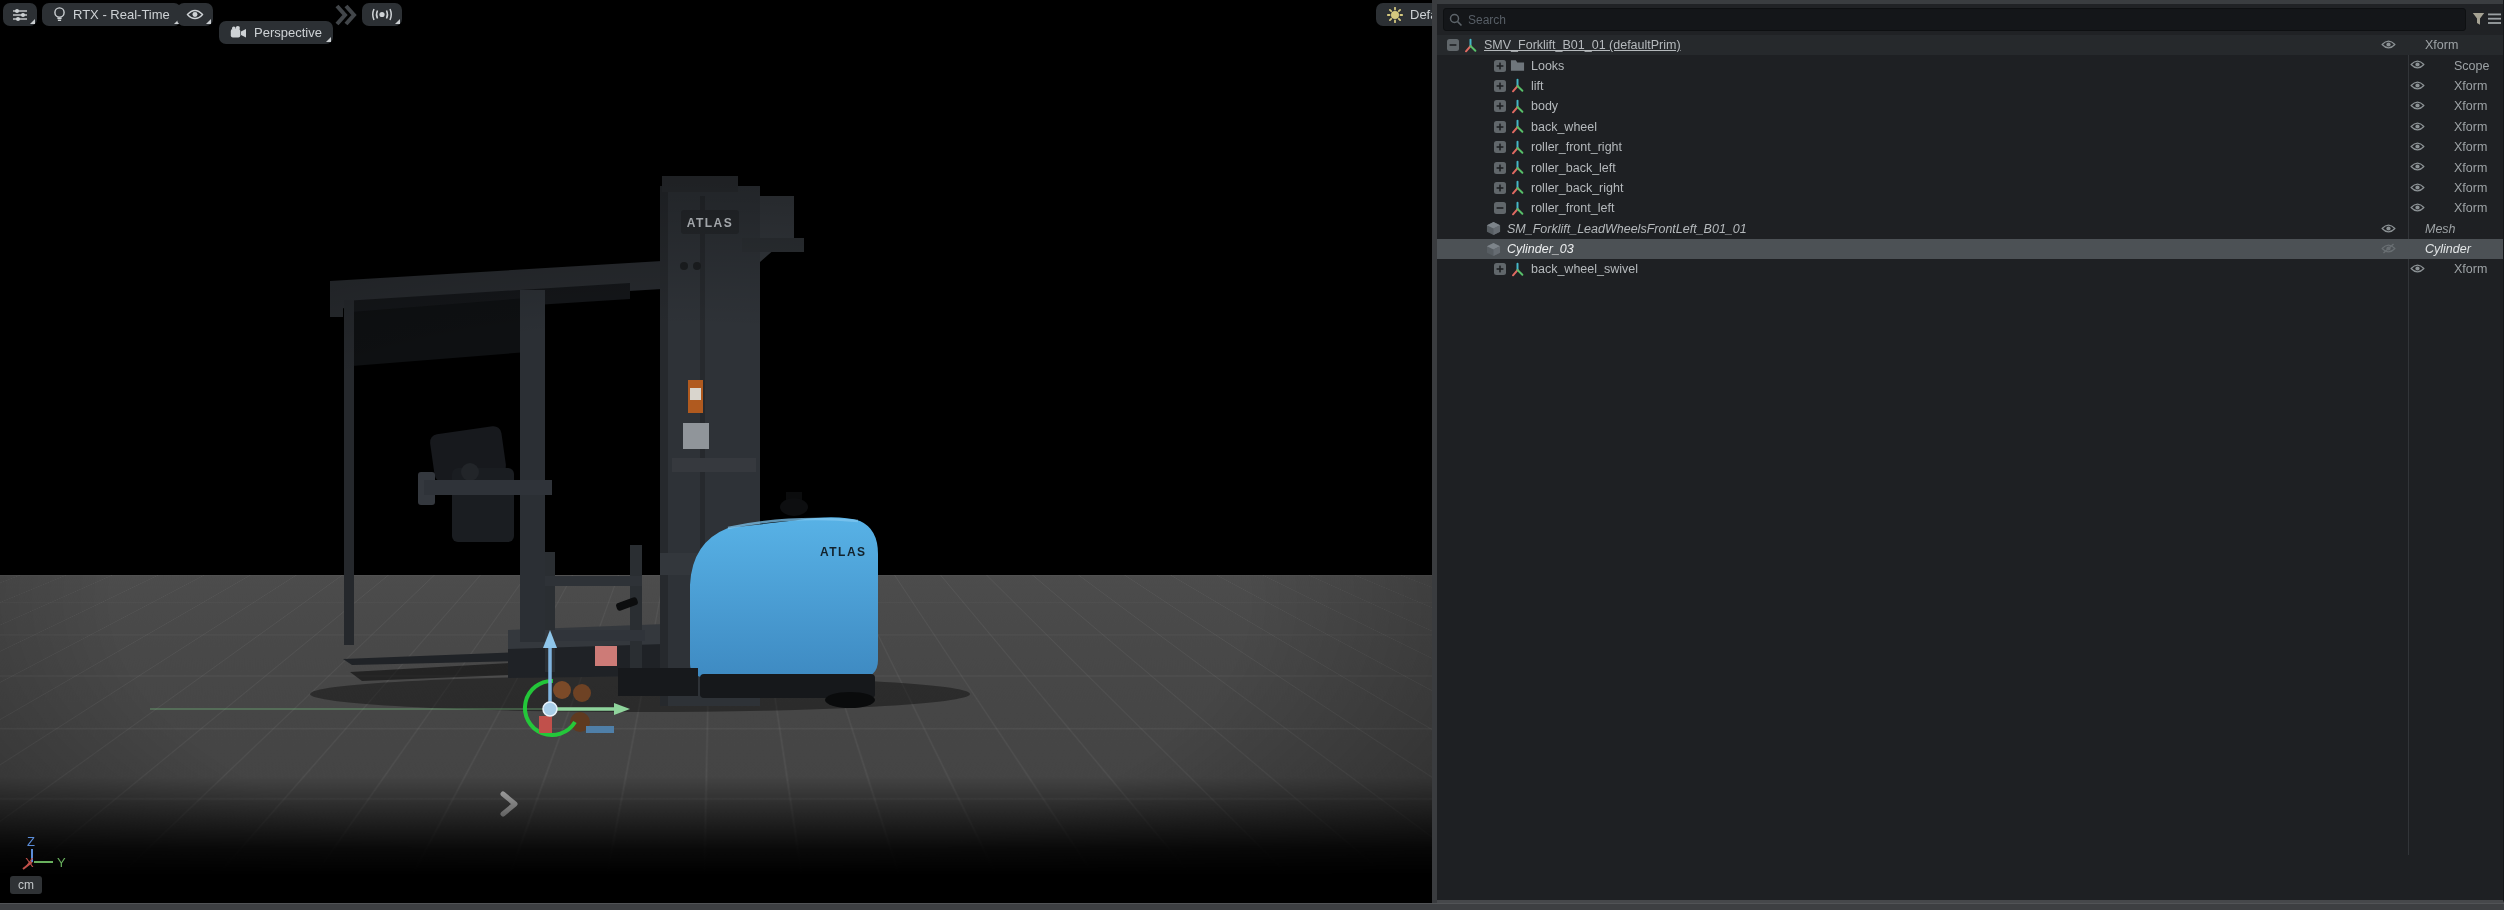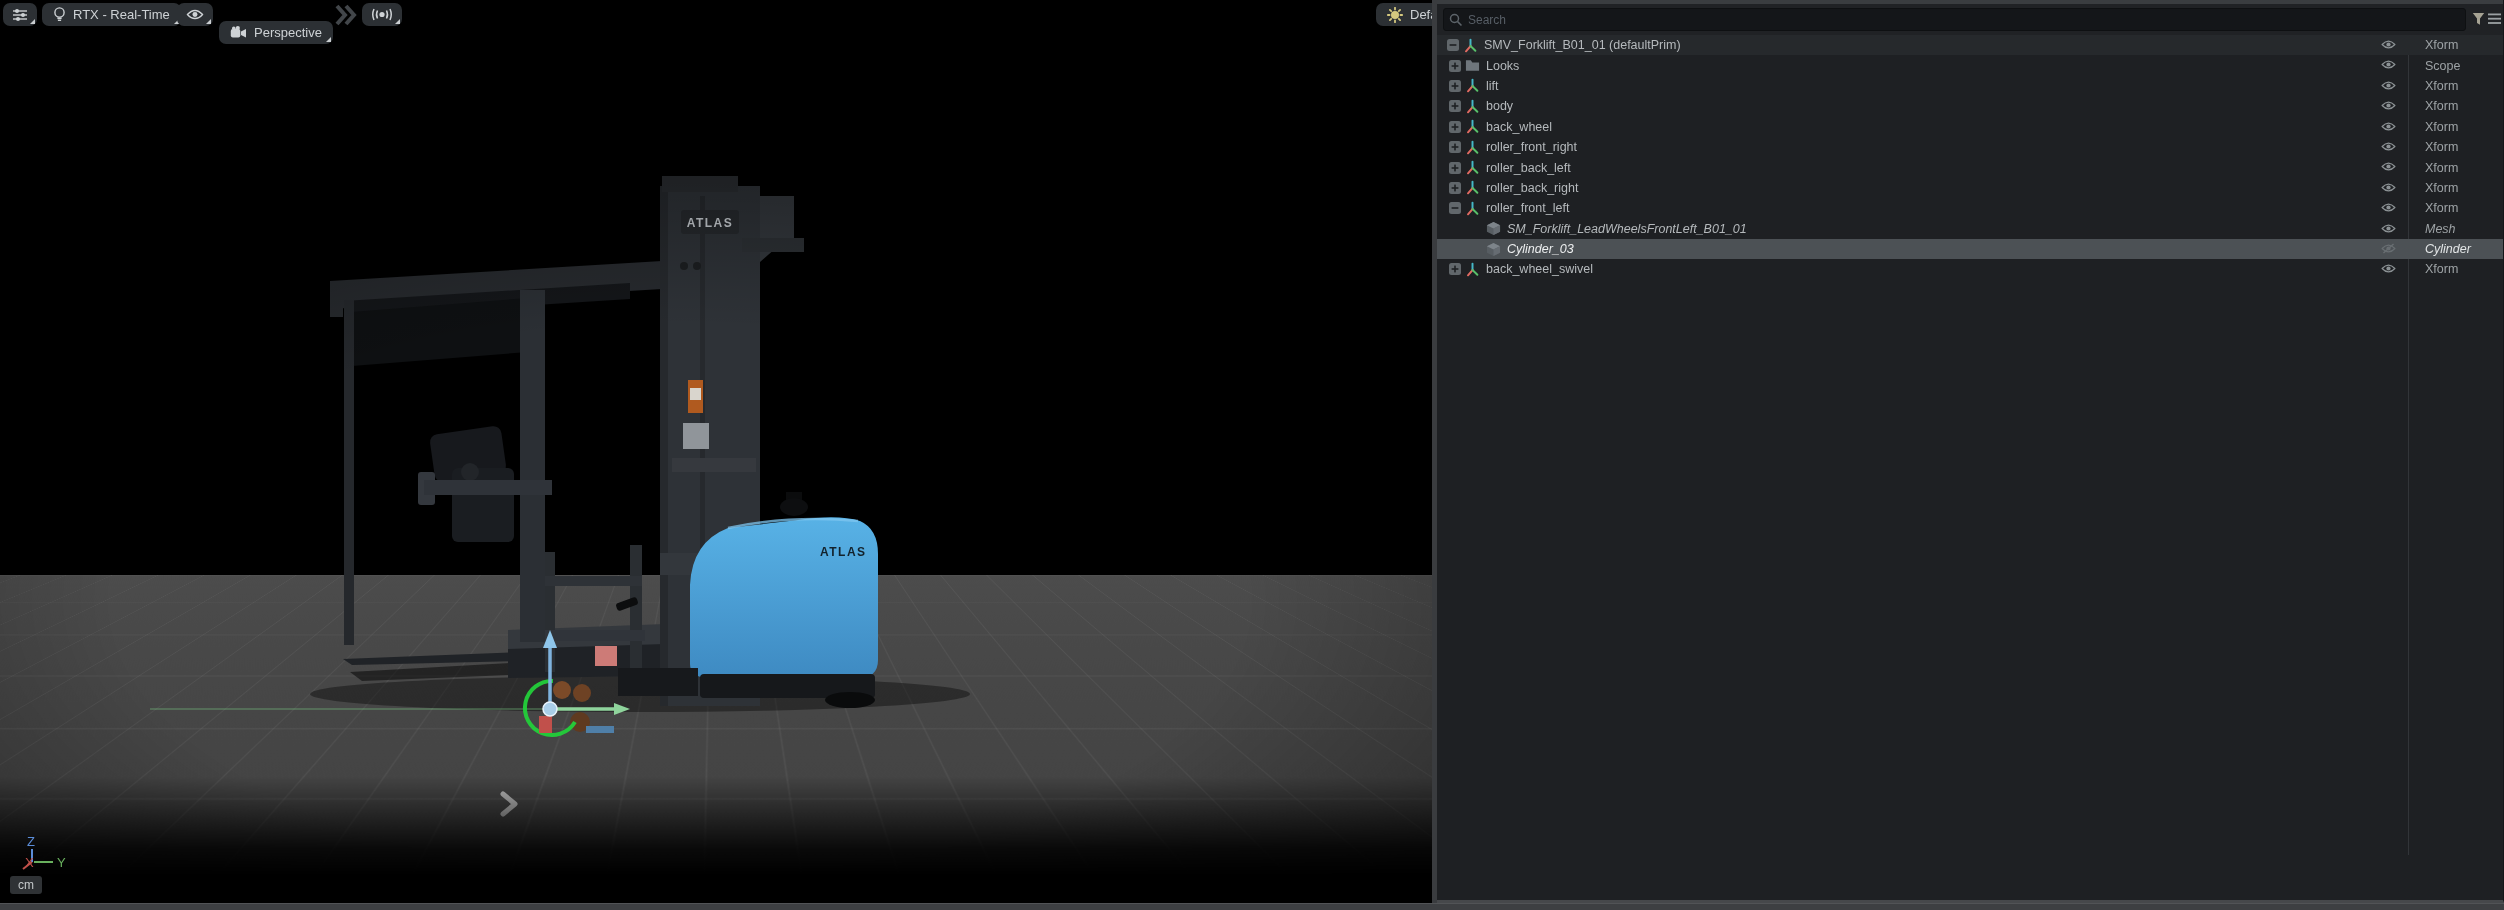--- a/index.html
+++ b/index.html
@@ -69,22 +69,22 @@
                 color:#bfc3c5; line-height:20px; }
   .hdr-name { position:absolute; left:21px; }
   .hdr-type { position:absolute; left:982px; }
   .hdr-eye  { position:absolute; left:944px; top:4px; color:#8b9194; }
 
   .tree { position:relative; }
   .colsep { position:absolute; left:971px; top:0; width:1px; height:820px; background:#323539; }
 
   .trow { position:relative; height:20.4px; display:flex; align-items:center;
           font-size:12.5px; color:#b5b9bc; cursor:pointer; }
-  .trow.d0 { padding-left:10px; }
-  .trow.d1 { padding-left:12px; }
+  .trow.d0 { padding-left:10px;text-decoration:underline; }
+  .trow.d1 { padding-left:28px;margin-left:29px; }
   .trow.d2 { padding-left:49px;font-style:italic; }
   .trow.ancestor { background:#26292c; }
   .trow.selected { background:#4c5155; color:#eceeef; }
   .trow.selected .rtype { color:#e2e5e6; }
   .exp { width:12px; height:12px; margin-right:4px; flex:0 0 auto; }
   .picon { width:15px; height:15px; margin-right:6px; flex:0 0 auto; }
   .rname { white-space:nowrap; }
   .reye { position:absolute; left:944px; top:4px; color:#8b9194; }
   .trow.selected .reye { color:#686e72; }
   .rtype { position:absolute; left:988px; color:#9da2a5; }

